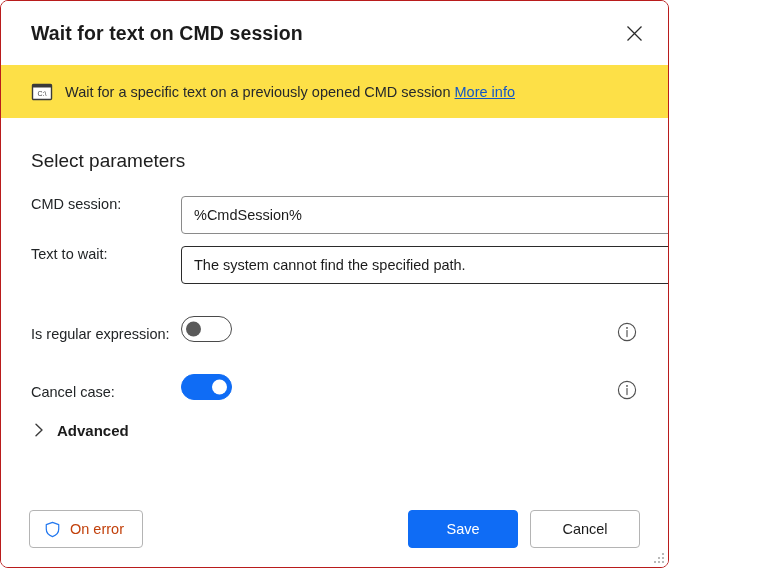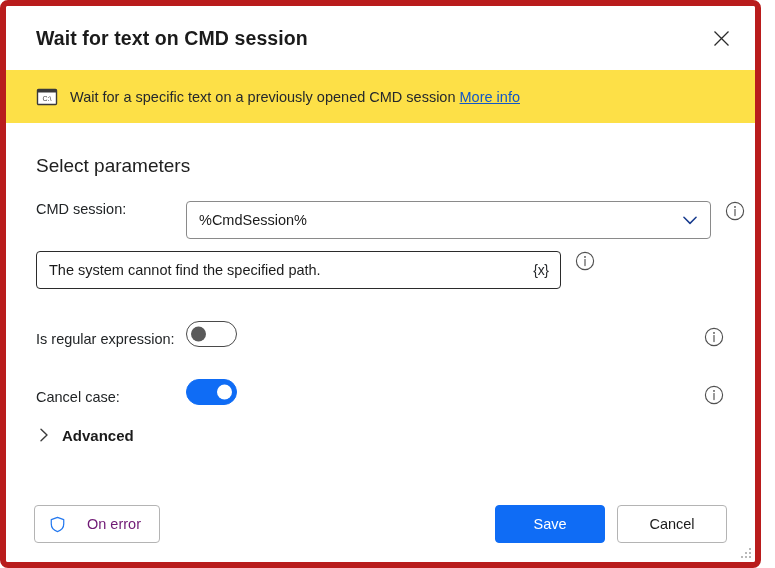--- a/index.html
+++ b/index.html
@@ -11,24 +11,24 @@
     width: 775px;
     height: 568px;
     font-family: "Liberation Sans", sans-serif;
     -webkit-font-smoothing: antialiased;
     overflow: hidden;
   }
 
   .dialog {
     position: relative;
     box-sizing: border-box;
-    width: 761px;
+    width: 669px;
     height: 568px;
     background: #ffffff;
-    border: 6px solid #b91c1c;
+    border: 1px solid #b91c1c;
     border-radius: 8px;
     display: flex;
     flex-direction: column;
     overflow: hidden;
   }
 
   
   .titlebar {
     height: 64px;
     flex: 0 0 64px;
@@ -283,23 +283,23 @@
     font-size: 14.5px;
     cursor: pointer;
     display: inline-flex;
     align-items: center;
     justify-content: center;
     white-space: nowrap;
   }
   .btn-onerror {
     border: 1px solid #b4b4b4;
     background: #ffffff;
-    color: #701a75;
+    color: #c2410c;
     padding: 0 18px 0 14px;
-    gap: 21px;
+    gap: 9px;
   }
   .shield-icon {
     width: 17px;
     height: 17px;
     flex: 0 0 17px;
     color: #2579ef;
   }
   .footer-spacer { flex: 1 1 auto; }
   .btn-save {
     border: 1px solid #0f6cf5;
@@ -375,20 +375,21 @@
         </button>
       </div>
       <svg class="info-icon" viewBox="0 0 20 20" fill="none">
         <circle cx="10" cy="10" r="8.6" stroke="currentColor" stroke-width="1.15"></circle>
         <circle cx="10" cy="5.9" r="0.95" fill="currentColor"></circle>
         <path d="M10 8.6 V14.6" stroke="currentColor" stroke-width="1.15" stroke-linecap="round"></path>
       </svg>
     </div>
 
     <div class="row">
+      <div class="row-label">Text to wait:</div>
       <div class="field-wrap">
         <div class="field strong-border">
           <span class="field-value">The system cannot find the specified path.</span>
         </div>
         <button class="varbtn">{x}</button>
       </div>
       <svg class="info-icon" viewBox="0 0 20 20" fill="none">
         <circle cx="10" cy="10" r="8.6" stroke="currentColor" stroke-width="1.15"></circle>
         <circle cx="10" cy="5.9" r="0.95" fill="currentColor"></circle>
         <path d="M10 8.6 V14.6" stroke="currentColor" stroke-width="1.15" stroke-linecap="round"></path>

